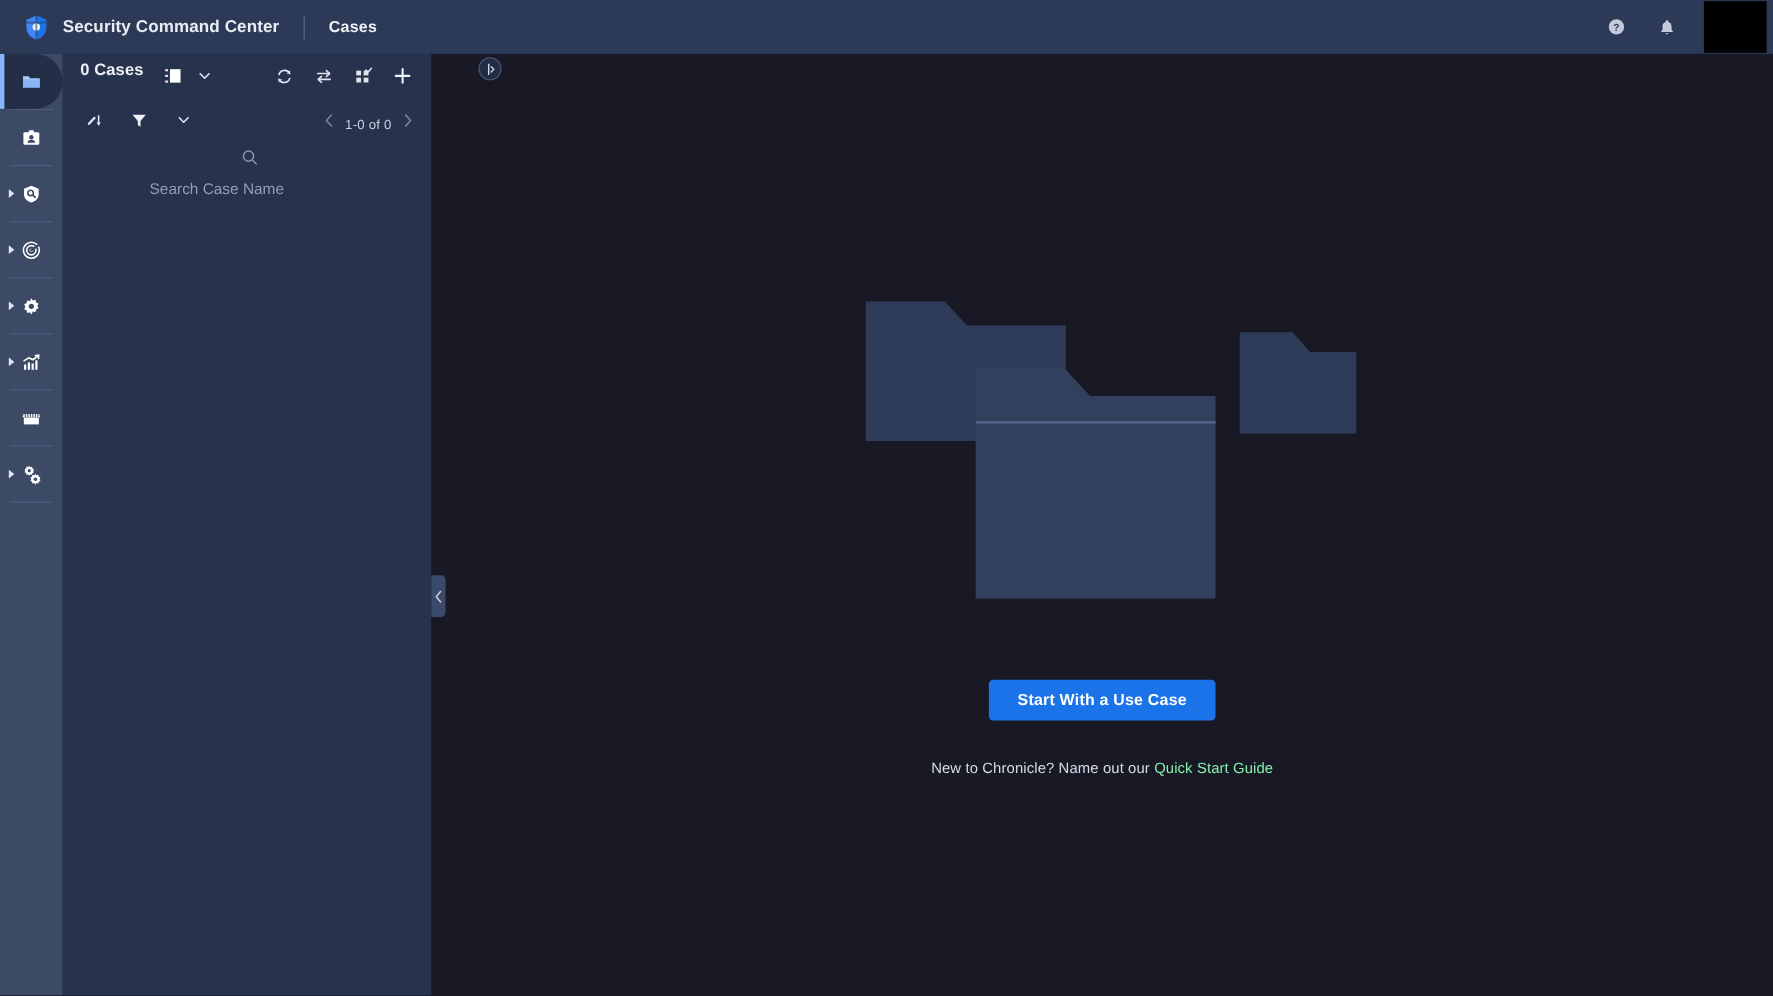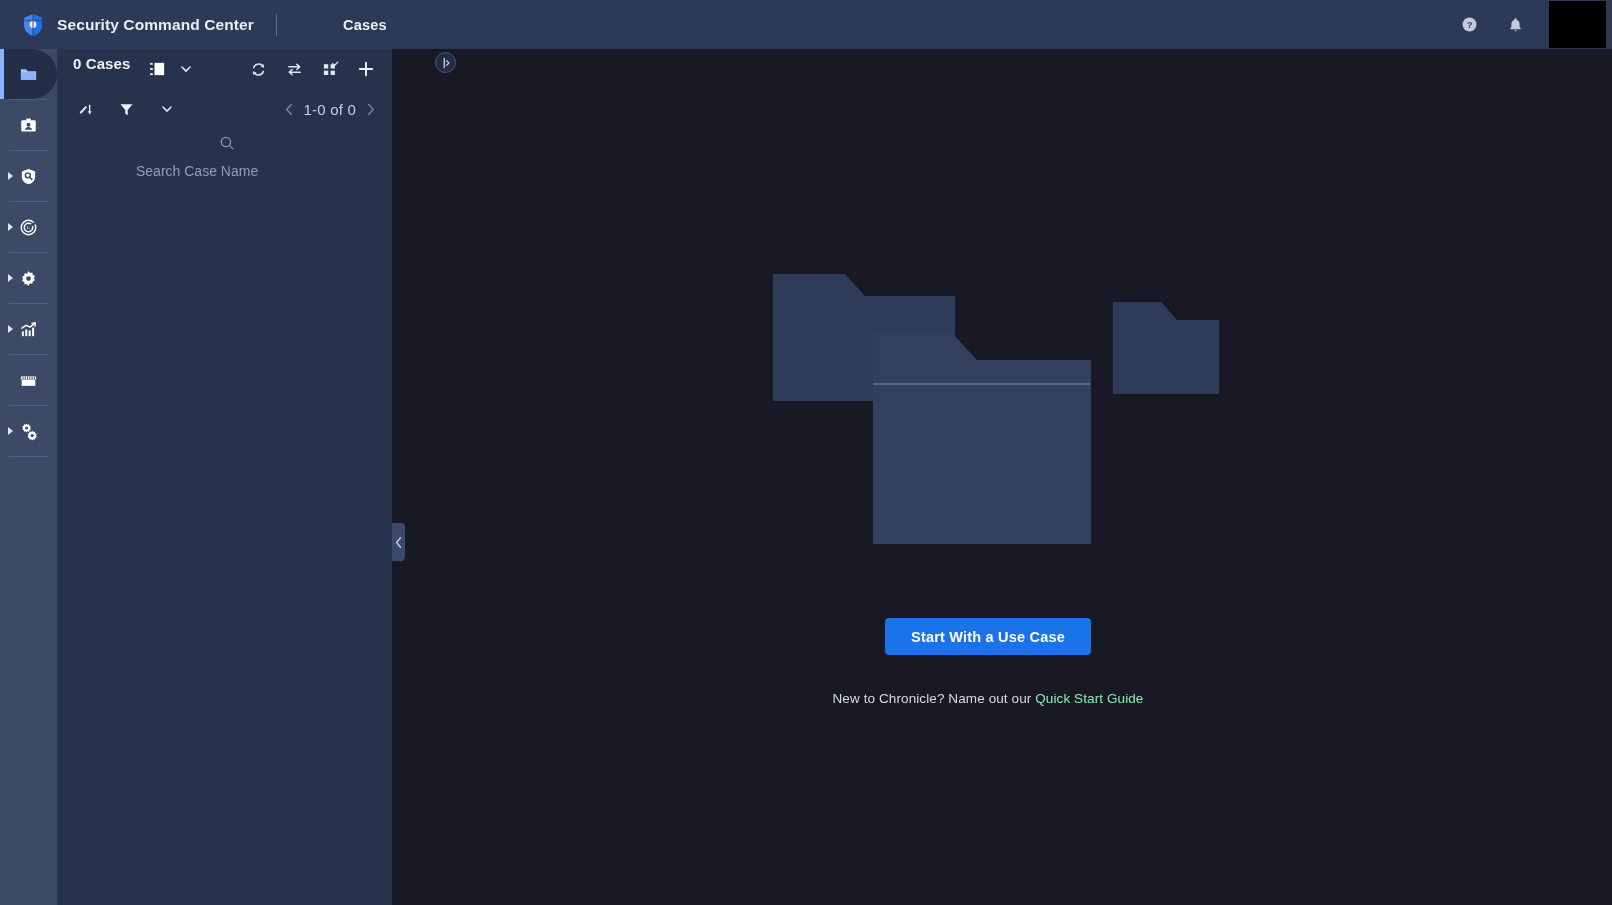--- a/index.html
+++ b/index.html
@@ -49,21 +49,20 @@
     width: 1px;
     height: 22px;
     background: #5d6c8c;
     margin: 0 22px 0 22px;
   }
   .header-page {
     color: #eef1f6;
     font-size: 14.5px;
     font-weight: 700;
     letter-spacing: .2px;
-    margin-left: 44px;
   }
   .header-right {
     margin-left: auto;
     display: flex;
     align-items: center;
     height: 100%;
     gap: 16px;
     padding-right: 0;
   }
   .hdr-icon {
@@ -158,24 +157,24 @@
   }
   .tb-spacer { flex: 1 1 auto; }
   .panel-toolbar-2 {
     height: 32px;
     display: flex;
     align-items: center;
     padding: 0 12px 0 14px;
   }
   .pager {
     display: flex;
-    align-items: center;
+    align-items: flex-end;
     gap: 4px;
     color: #b9c2d4;
-    font-size: 15px;
+    font-size: 12px;
   }
   .pager-arrow {
     width: 20px; height: 22px;
     display: flex; align-items: center; justify-content: center;
     color: #7c87a0;
     cursor: pointer;
   }
   .pager-label { color: #c7cedd; letter-spacing: .2px; }
 
   .search-row {
@@ -223,21 +222,21 @@
     border-bottom-right-radius: 4px;
     display: flex; align-items: center; justify-content: center;
     z-index: 40;
     cursor: pointer;
     color: #c3cbdc;
   }
 
   
   .main {
     position: absolute;
-    top: 49px; left: 378px;
+    top: 49px; left: 392px;
     width: 1220px;
     height: 856px;
     background: #191926;
     display: flex;
     flex-direction: column;
     align-items: center;
   }
   .empty-art {
     margin-top: 205px;
     width: 470px;

